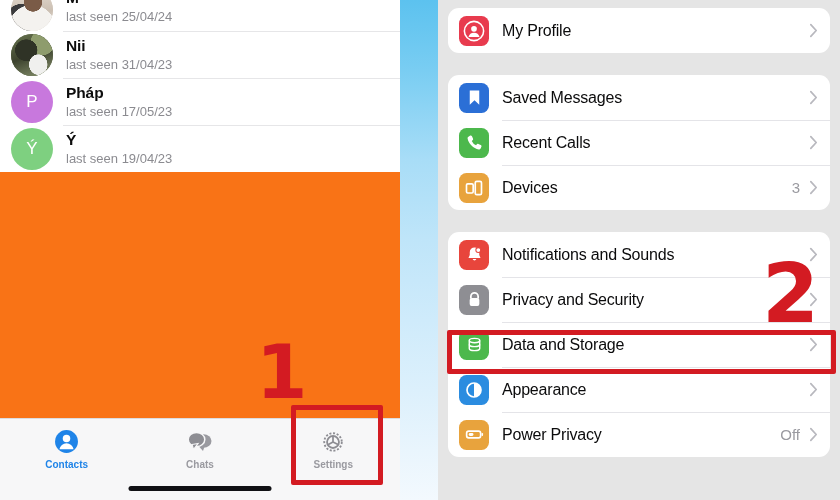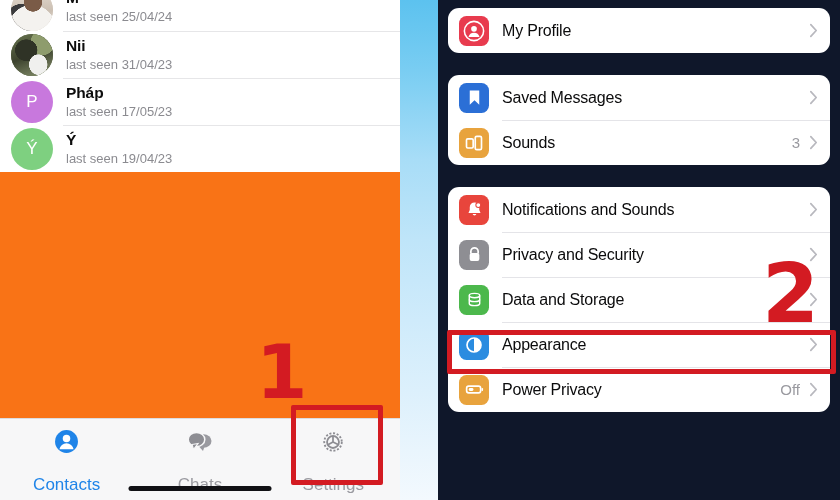--- a/index.html
+++ b/index.html
@@ -125,23 +125,23 @@
     flex-direction: column;
     align-items: center;
     justify-content: flex-start;
     padding-top: 9px;
   }
   .tab-icon {
     width: 27px; height: 27px;
     display: flex; align-items: center; justify-content: center;
   }
   .tab-label {
-    margin-top: 20px;
-    font-size: 17px;
-    font-weight: 400;
+    margin-top: 4px;
+    font-size: 10px;
+    font-weight: 700;
     color: #9a9aa0;
   }
   .tab.active .tab-label { color: #1f84e8; }
   .home-indicator {
     position: absolute;
     left: 50%; transform: translateX(-50%);
     bottom: 9px;
     width: 143px; height: 5px;
     border-radius: 3px;
     background: #111115;
@@ -156,21 +156,21 @@
       #5cc2ef 0%, #79cdf2 14%, #a8ddf7 32%,
       #bfe5f9 48%, #cfebfb 64%, #dcf0fc 78%,
       #e9f5fd 90%, #f3f9fe 100%);
   }
 
   
   .right-phone {
     position: absolute;
     left: 438px; top: 0;
     width: 402px; height: 500px;
-    background: #0f172a;
+    background: #e5e5e5;
     overflow: hidden;
   }
   .settings-group {
     background: #ffffff;
     border-radius: 11px;
     margin: 0 10px;
     overflow: hidden;
   }
   .settings-row {
     position: relative;
@@ -349,29 +349,40 @@
           <svg viewBox="0 0 24 24" width="19" height="19">
               <path d="M6 3h12v18l-6-5.4L6 21z" fill="#ffffff"></path>
             </svg>
         </div>
         <span class="s-label">Saved Messages</span>
         <svg class="chev" viewBox="0 0 10 16">
             <path d="M2 1.5 L8 8 L2 14.5" fill="none" stroke="#b8b8be" stroke-width="1.9" stroke-linecap="round" stroke-linejoin="round"></path>
           </svg>
       </div>
 
+      <div class="settings-row">
+        <div class="s-icon" style="background:#4cb84c">
+          <svg viewBox="0 0 24 24" width="19" height="19">
+              <path d="M6.6 3.3c.9-.4 1.8 0 2.2.9l1.3 2.9c.4.8.1 1.7-.6 2.2l-1 .7a11 11 0 0 0 5.5 5.5l.7-1c.5-.7 1.4-1 2.2-.6l2.9 1.3c.9.4 1.3 1.3.9 2.2l-1 2.2c-.4.9-1.3 1.3-2.3 1.1C10.6 19.6 4.4 13.4 3.3 6.9c-.2-1 .2-1.9 1.1-2.3z" fill="#ffffff"></path>
+            </svg>
+        </div>
+        <span class="s-label">Recent Calls</span>
+        <svg class="chev" viewBox="0 0 10 16">
+            <path d="M2 1.5 L8 8 L2 14.5" fill="none" stroke="#b8b8be" stroke-width="1.9" stroke-linecap="round" stroke-linejoin="round"></path>
+          </svg>
+      </div>
 
       <div class="settings-row">
         <div class="s-icon" style="background:#e8a33d">
           <svg viewBox="0 0 24 24" width="20" height="20">
             <rect x="3" y="7" width="8" height="11" rx="1.5" fill="none" stroke="#fff" stroke-width="2"></rect>
             <rect x="13.5" y="4" width="7.5" height="16" rx="1.8" fill="none" stroke="#fff" stroke-width="2"></rect>
           </svg>
         </div>
-        <span class="s-label">Sounds</span>
+        <span class="s-label">Devices</span>
         <span class="s-value">3</span>
         <svg class="chev" viewBox="0 0 10 16">
             <path d="M2 1.5 L8 8 L2 14.5" fill="none" stroke="#b8b8be" stroke-width="1.9" stroke-linecap="round" stroke-linejoin="round"></path>
           </svg>
       </div>
 
     </div>
 
     <div class="settings-group" style="margin-top:22px">
 

